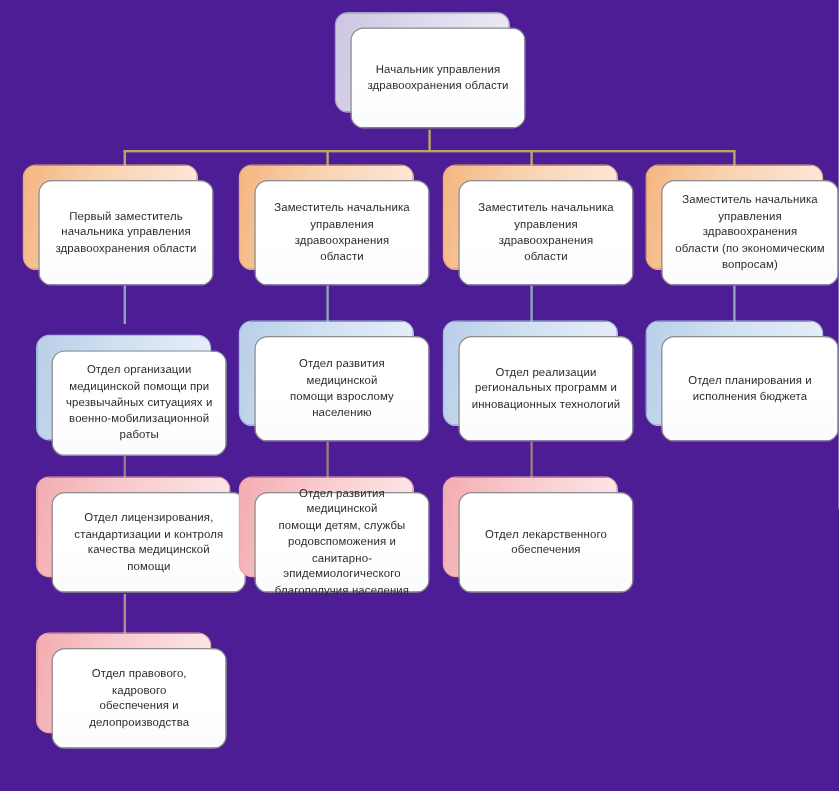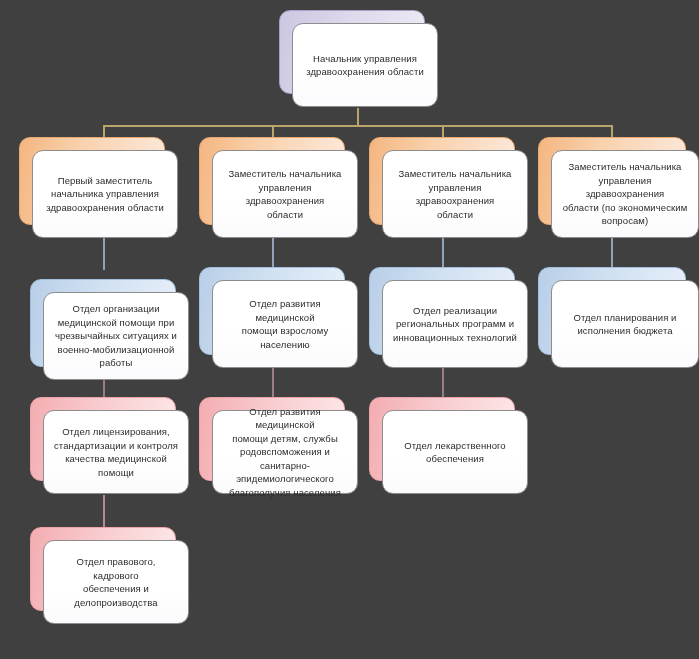--- a/index.html
+++ b/index.html
@@ -8,21 +8,21 @@
     padding: 0;
     background: #ffffff;
   }
   body {
     font-family: "Liberation Sans", "DejaVu Sans", sans-serif;
   }
   #chart-root {
     position: relative;
     width: 699px;
     height: 659px;
-    background: #404040;
+    background: #4c1d95;
     overflow: hidden;
   }
 
   
   .conn {
     position: absolute;
     z-index: 1;
   }
   .conn-v { width: 2px; }
   .conn-h { height: 2px; }
@@ -205,21 +205,21 @@
 
   <div class="node" style="left:369px; top:267px; width:146px; height:88px;">
     <div class="shadow sh-blue"></div>
     <div class="card card-blue">
       <span class="label">Отдел реализации
 региональных программ и
 инновационных технологий</span>
     </div>
   </div>
 
-  <div class="node" style="left:30px; top:397px; width:146px; height:84px;">
+  <div class="node" style="left:30px; top:397px; width:146px; height:84px;padding-left:16px;">
     <div class="shadow sh-pink"></div>
     <div class="card card-pink">
       <span class="label">Отдел лицензирования,
 стандартизации и контроля
 качества медицинской
 помощи</span>
     </div>
   </div>
 
   <div class="node" style="left:199px; top:397px; width:146px; height:84px;">

